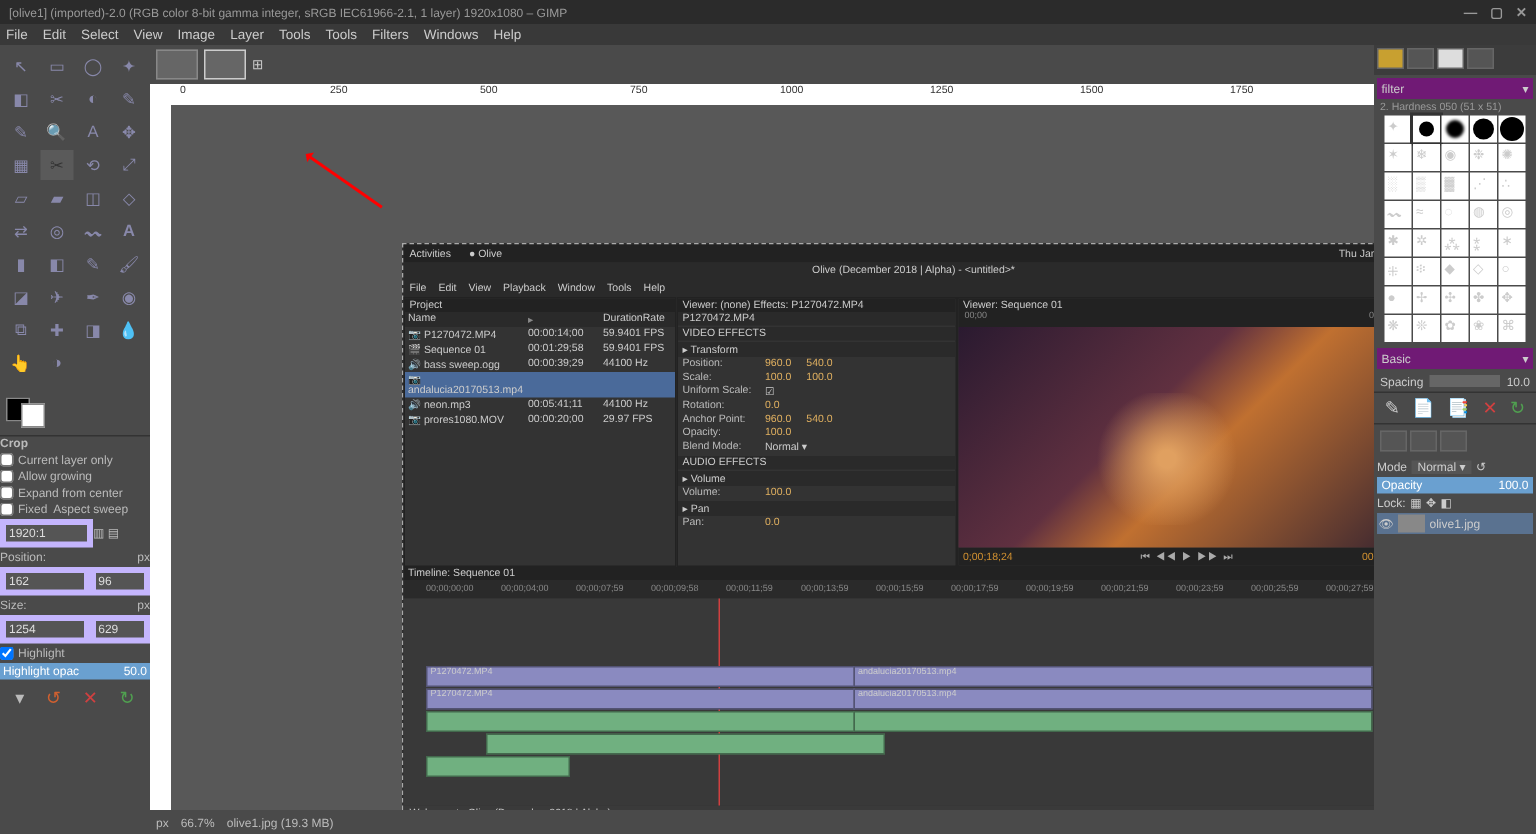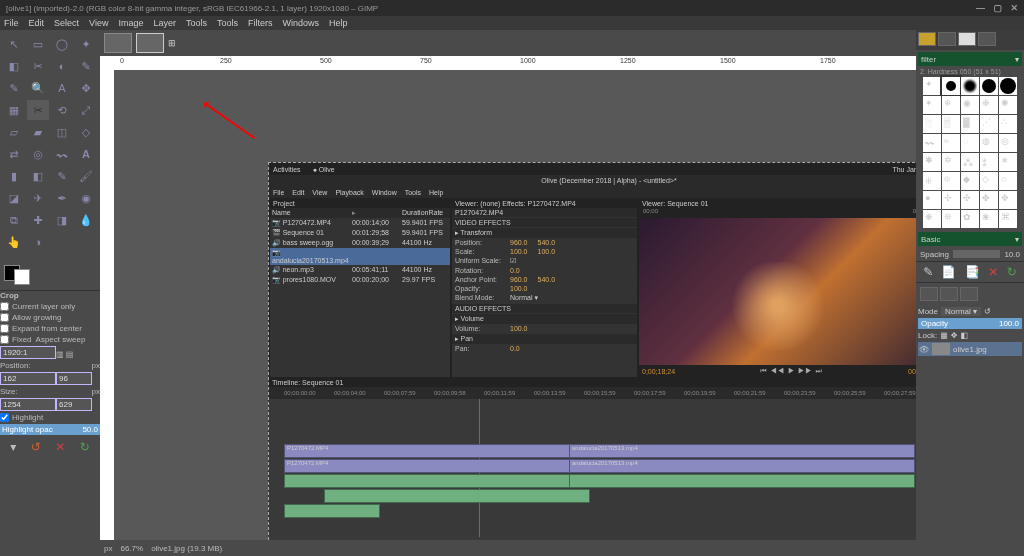--- a/index.html
+++ b/index.html
@@ -9,41 +9,41 @@
   .menubar{height:14px;background:#393939;color:#ccc;display:flex;align-items:center;padding:0 4px;font-size:9px}
   .menubar span{margin-right:10px;cursor:pointer}
   .app{display:flex;height:calc(556px - 30px)}
   .toolbox{width:100px;background:#4a4a4a;display:flex;flex-direction:column}
   .tool-grid{display:grid;grid-template-columns:repeat(4,22px);grid-auto-rows:20px;gap:2px;padding:4px;justify-content:center}
   .tool-grid .tool{width:22px;height:20px;display:flex;align-items:center;justify-content:center;font-size:11px;color:#88a;cursor:pointer}
   .tool-grid .tool.dark{color:#333}
   .fgbg{height:30px;padding:2px 4px;display:flex;align-items:center}
   .fgbg .sw{width:14px;height:14px;border:1px solid #888}
   .tool-opts{background:#4a4a4a;border-top:1px solid #333;padding:0;font-size:8px;color:#bbb}
-  .tool-opts .row{display:flex;align-items:flex-end;margin:2px 0}
+  .tool-opts .row{display:flex;align-items:center;margin:2px 0}
   .tool-opts input[type=checkbox]{width:9px;height:9px;margin:0 3px 0 0}
-  .tool-opts .numbox{background:#555;border:1px solid #c4b5fd;padding:1px 2px;color:#ddd;width:50px}
+  .tool-opts .numbox{background:#555;border:4px solid #c4b5fd;padding:1px 2px;color:#ddd;width:50px}
   .tool-opts .label{flex:1}
   .btnrow{display:flex;justify-content:space-around;padding:3px}
   .btnrow span{cursor:pointer;font-size:12px}
   .canvas-area{flex:1;background:#585858;position:relative;display:flex;flex-direction:column}
   .tabs-row{height:22px;background:#4a4a4a;display:flex;align-items:center;padding:2px 4px;gap:4px}
   .tabs-row .thumb{width:26px;height:18px;background:#666;border:1px solid #888}
   .ruler-h{height:14px;background:#fff;position:relative;overflow:hidden}
   .ruler-h span{position:absolute;font-size:7px;color:#333;top:1px}
   .canvas-body{flex:1;position:relative;background:#585858;overflow:hidden}
   .ruler-v{position:absolute;left:0;top:0;width:14px;height:100%;background:#fff}
   .arrow{position:absolute;top:50px;left:100px;width:60px;height:2px;background:red;transform:rotate(35deg)}
   .arrow::before{content:"";position:absolute;left:-6px;top:-3px;border:4px solid transparent;border-right-color:red}
   .status{height:16px;background:#4a4a4a;color:#bbb;display:flex;align-items:center;font-size:8px;padding:0 4px;gap:8px}
   .right-dock{width:108px;background:#4a4a4a;display:flex;flex-direction:column}
   .dock-tabs{height:16px;background:#3c3c3c;display:flex;padding:2px;gap:2px}
   .dock-tabs .t{width:16px;height:12px;background:#555;border:1px solid #666}
   .dock-tabs .t.y{background:#c8a030}
-  .brush-drop{height:14px;background:#14532d;margin:2px;display:flex;align-items:center;padding:0 3px;font-size:8px}
+  .brush-drop{height:14px;background:#701a75;margin:2px;display:flex;align-items:center;padding:0 3px;font-size:8px}
   .brush-label{font-size:7px;color:#999;padding:0 4px}
   .brush-grid{display:grid;grid-template-columns:repeat(5,18px);grid-auto-rows:18px;gap:1px;padding:2px;justify-content:center}
   .brush-grid .b{width:18px;height:18px;background:#fff;display:flex;align-items:center;justify-content:center}
   .brush-grid .b svg,.brush-grid .b span{width:14px;height:14px}
   .slider-row{display:flex;align-items:flex-start;padding:2px 4px;font-size:8px;gap:4px}
   .slider-row .track{flex:1;height:8px;background:#666}
   .layer-panel{flex:1;border-top:1px solid #333;padding:2px;font-size:8px}
   .layer-panel .mode{display:flex;align-items:center;gap:3px;margin:2px 0}
   .layer-panel .opacity{background:#6aa0d0;color:#fff;padding:1px 3px;display:flex;justify-content:space-between;margin:2px 0}
   .layer-row{display:flex;align-items:center;gap:3px;background:#5a7290;padding:1px;margin-top:2px}

